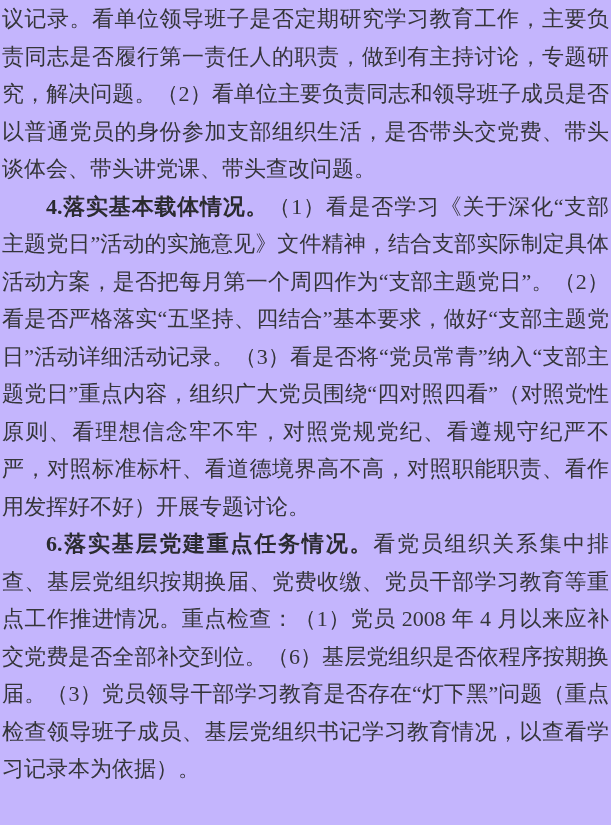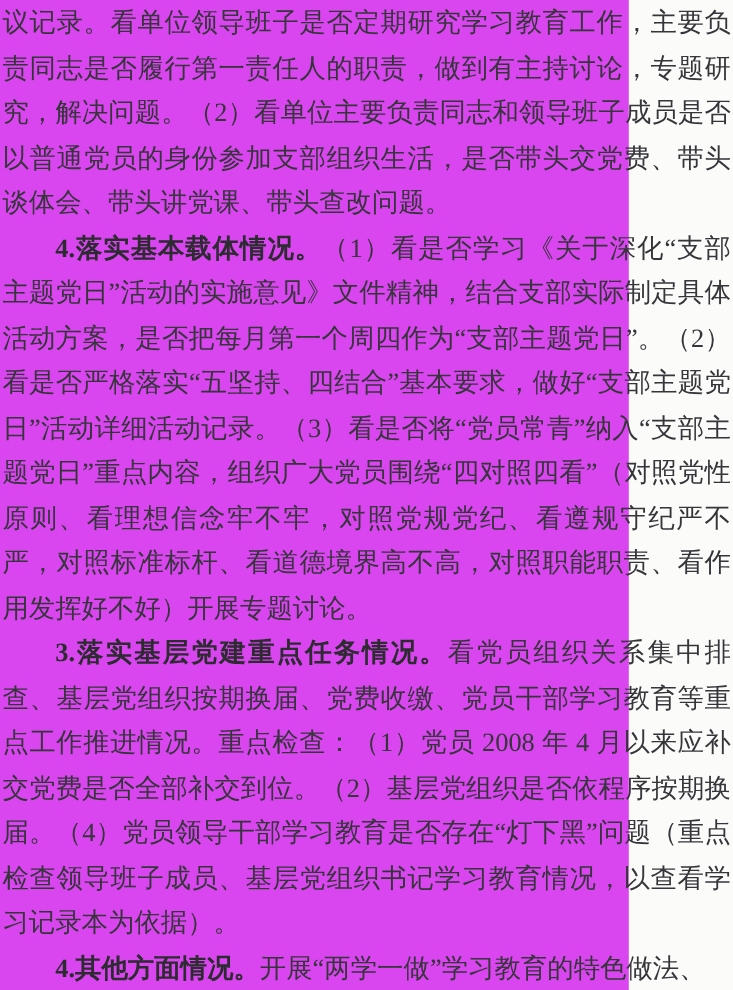--- a/index.html
+++ b/index.html
@@ -7,24 +7,24 @@
     padding: 0;
   }
   body {
     width: 611px;
     height: 825px;
     background: #fbfbf9;
     overflow: hidden;
   }
   .page {
     box-sizing: border-box;
-    width: 524px;
+    width: 611px;
     height: 825px;
     padding: 0 2px;
-    background: #d946ef;
+    background: #c4b5fd;
   }
   .text-block {
     width: 607px;
   }
   .para {
     margin: 0;
     font-family: "Liberation Serif", "DejaVu Serif", serif;
     font-size: 22px;
     line-height: 37.5px;
     color: #35353a;
@@ -40,16 +40,15 @@
     color: #2b2b30;
   }
 </style>
 </head>
 <body>
 
 <div class="page">
   <div class="text-block" id="paragraph-container">
       <p class="para"><span>议记录。看单位领导班子是否定期研究学习教育工作，主要负责同志是否履行第一责任人的职责，做到有主持讨论，专题研究，解决问题。（2）看单位主要负责同志和领导班子成员是否以普通党员的身份参加支部组织生活，是否带头交党费、带头谈体会、带头讲党课、带头查改问题。</span></p>
       <p class="para indent"><strong>4.落实基本载体情况。</strong><span>（1）看是否学习《关于深化“支部主题党日”活动的实施意见》文件精神，结合支部实际制定具体活动方案，是否把每月第一个周四作为“支部主题党日”。（2）看是否严格落实“五坚持、四结合”基本要求，做好“支部主题党日”活动详细活动记录。（3）看是否将“党员常青”纳入“支部主题党日”重点内容，组织广大党员围绕“四对照四看”（对照党性原则、看理想信念牢不牢，对照党规党纪、看遵规守纪严不严，对照标准标杆、看道德境界高不高，对照职能职责、看作用发挥好不好）开展专题讨论。</span></p>
-      <p class="para indent"><strong>3.落实基层党建重点任务情况。</strong><span>看党员组织关系集中排查、基层党组织按期换届、党费收缴、党员干部学习教育等重点工作推进情况。重点检查：（1）党员 2008 年 4 月以来应补交党费是否全部补交到位。（2）基层党组织是否依程序按期换届。（4）党员领导干部学习教育是否存在“灯下黑”问题（重点检查领导班子成员、基层党组织书记学习教育情况，以查看学习记录本为依据）。</span></p>
-      <p class="para indent"><strong>4.其他方面情况。</strong><span>开展“两学一做”学习教育的特色做法、</span></p>
+      <p class="para indent"><strong>6.落实基层党建重点任务情况。</strong><span>看党员组织关系集中排查、基层党组织按期换届、党费收缴、党员干部学习教育等重点工作推进情况。重点检查：（1）党员 2008 年 4 月以来应补交党费是否全部补交到位。（6）基层党组织是否依程序按期换届。（3）党员领导干部学习教育是否存在“灯下黑”问题（重点检查领导班子成员、基层党组织书记学习教育情况，以查看学习记录本为依据）。</span></p>
     </div>
 </div>
 
 </body></html>

